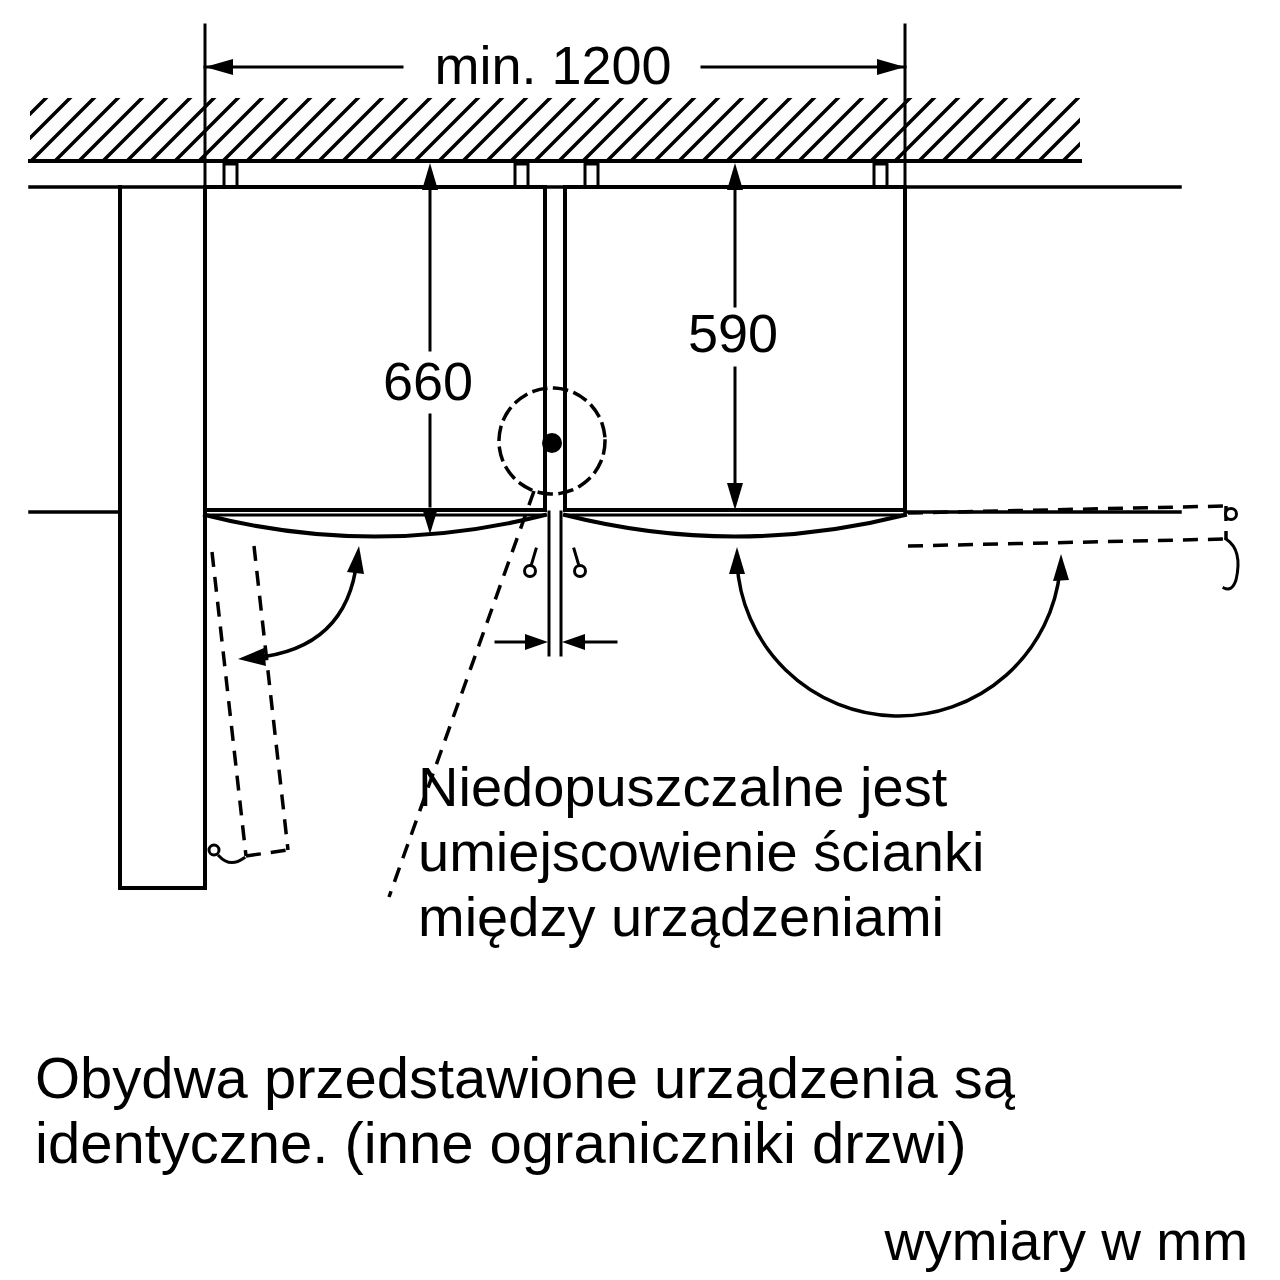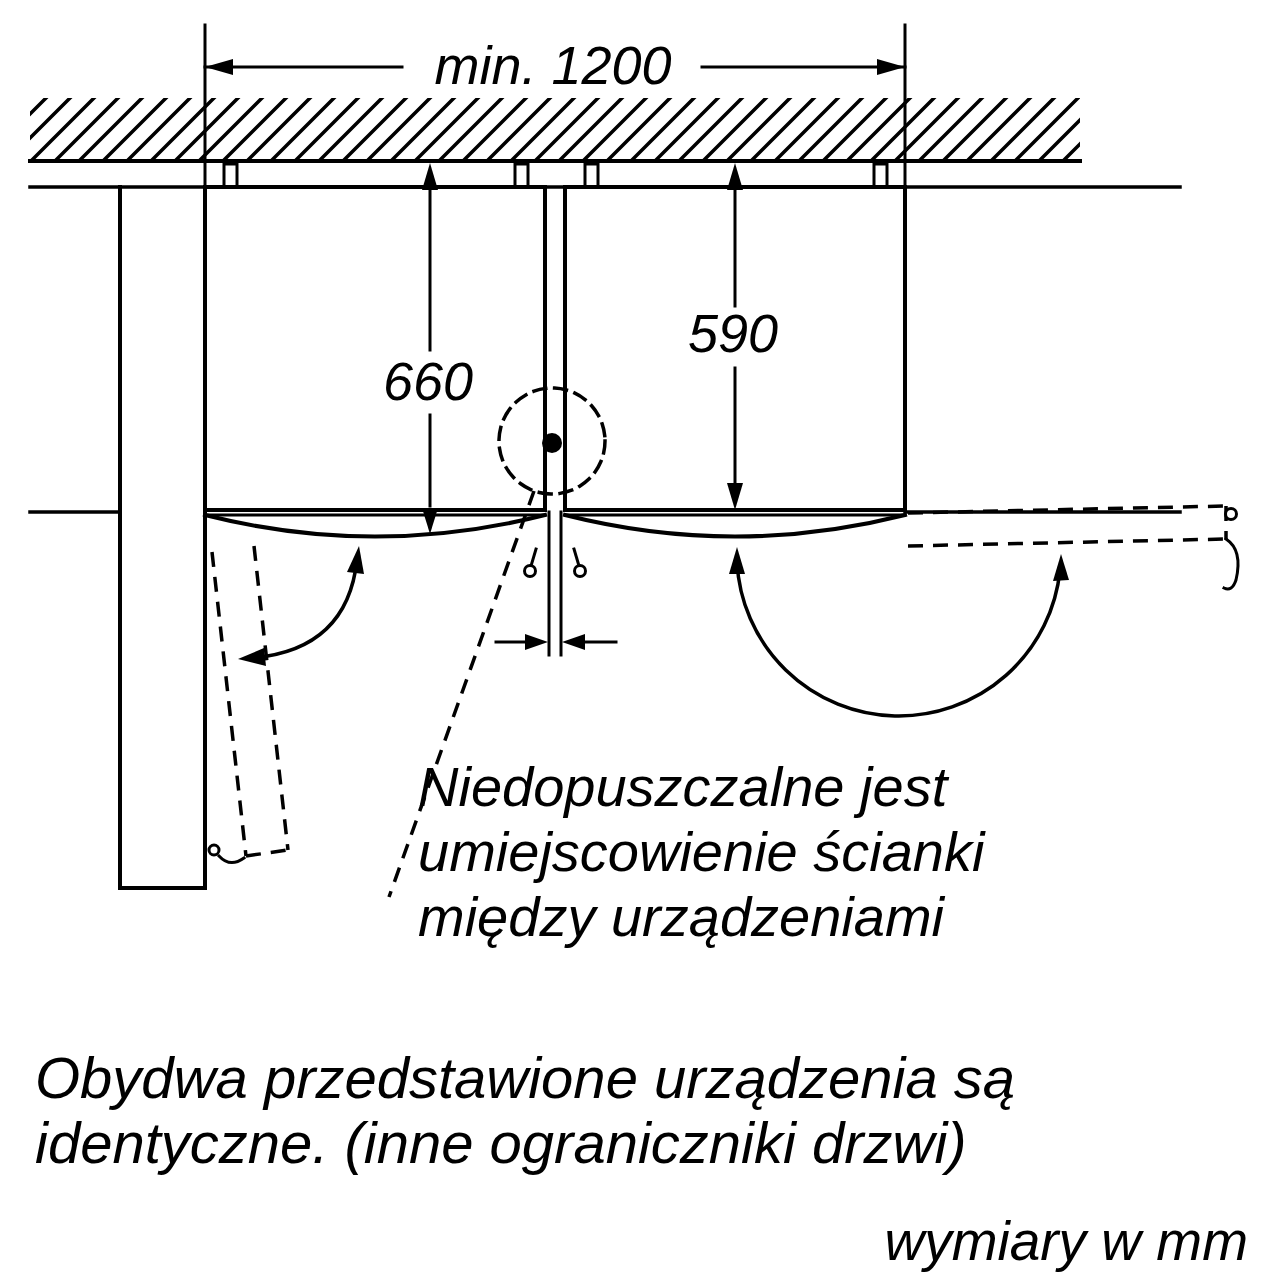--- a/index.html
+++ b/index.html
@@ -1,20 +1,19 @@
 <!DOCTYPE html>
 <html><head>
 <meta charset="utf-8">
 <style>
   html,body { margin:0; padding:0; background:#ffffff; }
   .page {
     width:1280px; height:1280px; position:relative;
     background:#ffffff; overflow:hidden;
     font-family:"Liberation Sans", sans-serif;
-    font-style:italic;
   }
   svg { display:block; }
   svg text {
     font-family:"Liberation Sans", sans-serif;
     fill:#000000;
   }
   .ln   { stroke:#000000; fill:none; stroke-width:4; stroke-linecap:square; }
   .thin { stroke-width:3; }
   .med  { stroke-width:3.5; }
   .dash { stroke:#000000; fill:none; stroke-width:3.5; stroke-dasharray:15 10; stroke-linecap:butt; }

